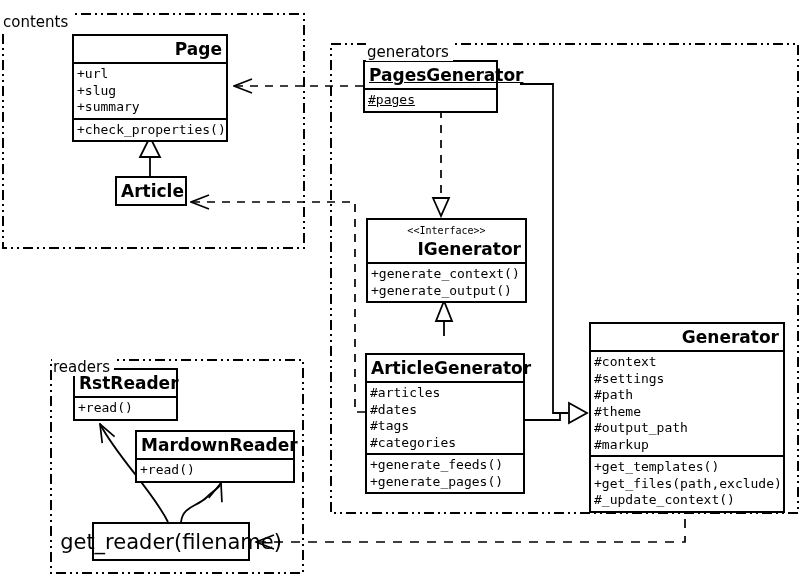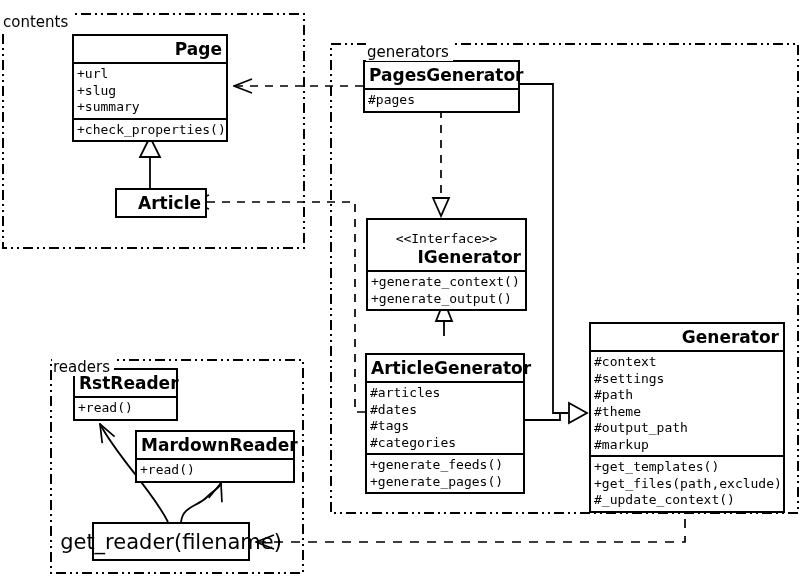--- a/index.html
+++ b/index.html
@@ -16,21 +16,21 @@
     position:absolute; z-index:2; background:#ffffff;
     border:2px solid #000; box-sizing:border-box;
   }
   .compartment + .compartment { border-top:2px solid #000; }
   .cls .title {
     font-weight:bold; font-size:17px; line-height:22px;
     text-align:right; padding:2px 4px; white-space:nowrap;
   }
   .cls .stereo {
     font-family:"DejaVu Sans Mono", monospace; font-weight:normal;
-    font-size:13px; line-height:15px; text-align:center; padding-top:11px;
+    font-size:10px; line-height:15px; text-align:center; padding-top:3px;
   }
   .cls .members { padding:2px 3px; }
   .member {
     font-family:"DejaVu Sans Mono", monospace; font-size:13px;
     line-height:16.5px; white-space:pre;
   }
   .plain-box {
     position:absolute; z-index:2; background:#ffffff; border:2px solid #000;
     box-sizing:border-box; display:flex; align-items:center; justify-content:center;
     font-size:21px; white-space:nowrap;
@@ -85,25 +85,25 @@
     <div class="compartment members">
       <div class="member">+url</div>
       <div class="member">+slug</div>
       <div class="member">+summary</div>
     </div>
     <div class="compartment members">
       <div class="member">+check_properties()</div>
     </div>
   </div>
 
-  <div class="cls" style="left:115px; top:188px; width:92px;">
+  <div class="cls" style="left:115px; top:176px; width:72px;">
     <div class="compartment title">Article</div>
   </div>
 
-  <div class="cls" style="left:363px; top:60px; width:157px;">
+  <div class="cls" style="left:363px; top:60px; width:135px;text-decoration:underline;">
     <div class="compartment title">PagesGenerator</div>
     <div class="compartment members">
       <div class="member">#pages</div>
     </div>
   </div>
 
   <div class="cls" style="left:366px; top:218px; width:161px;">
     <div class="compartment">
       <div class="stereo">&lt;&lt;Interface&gt;&gt;</div>
       <div class="title" style="padding-top:0;">IGenerator</div>

